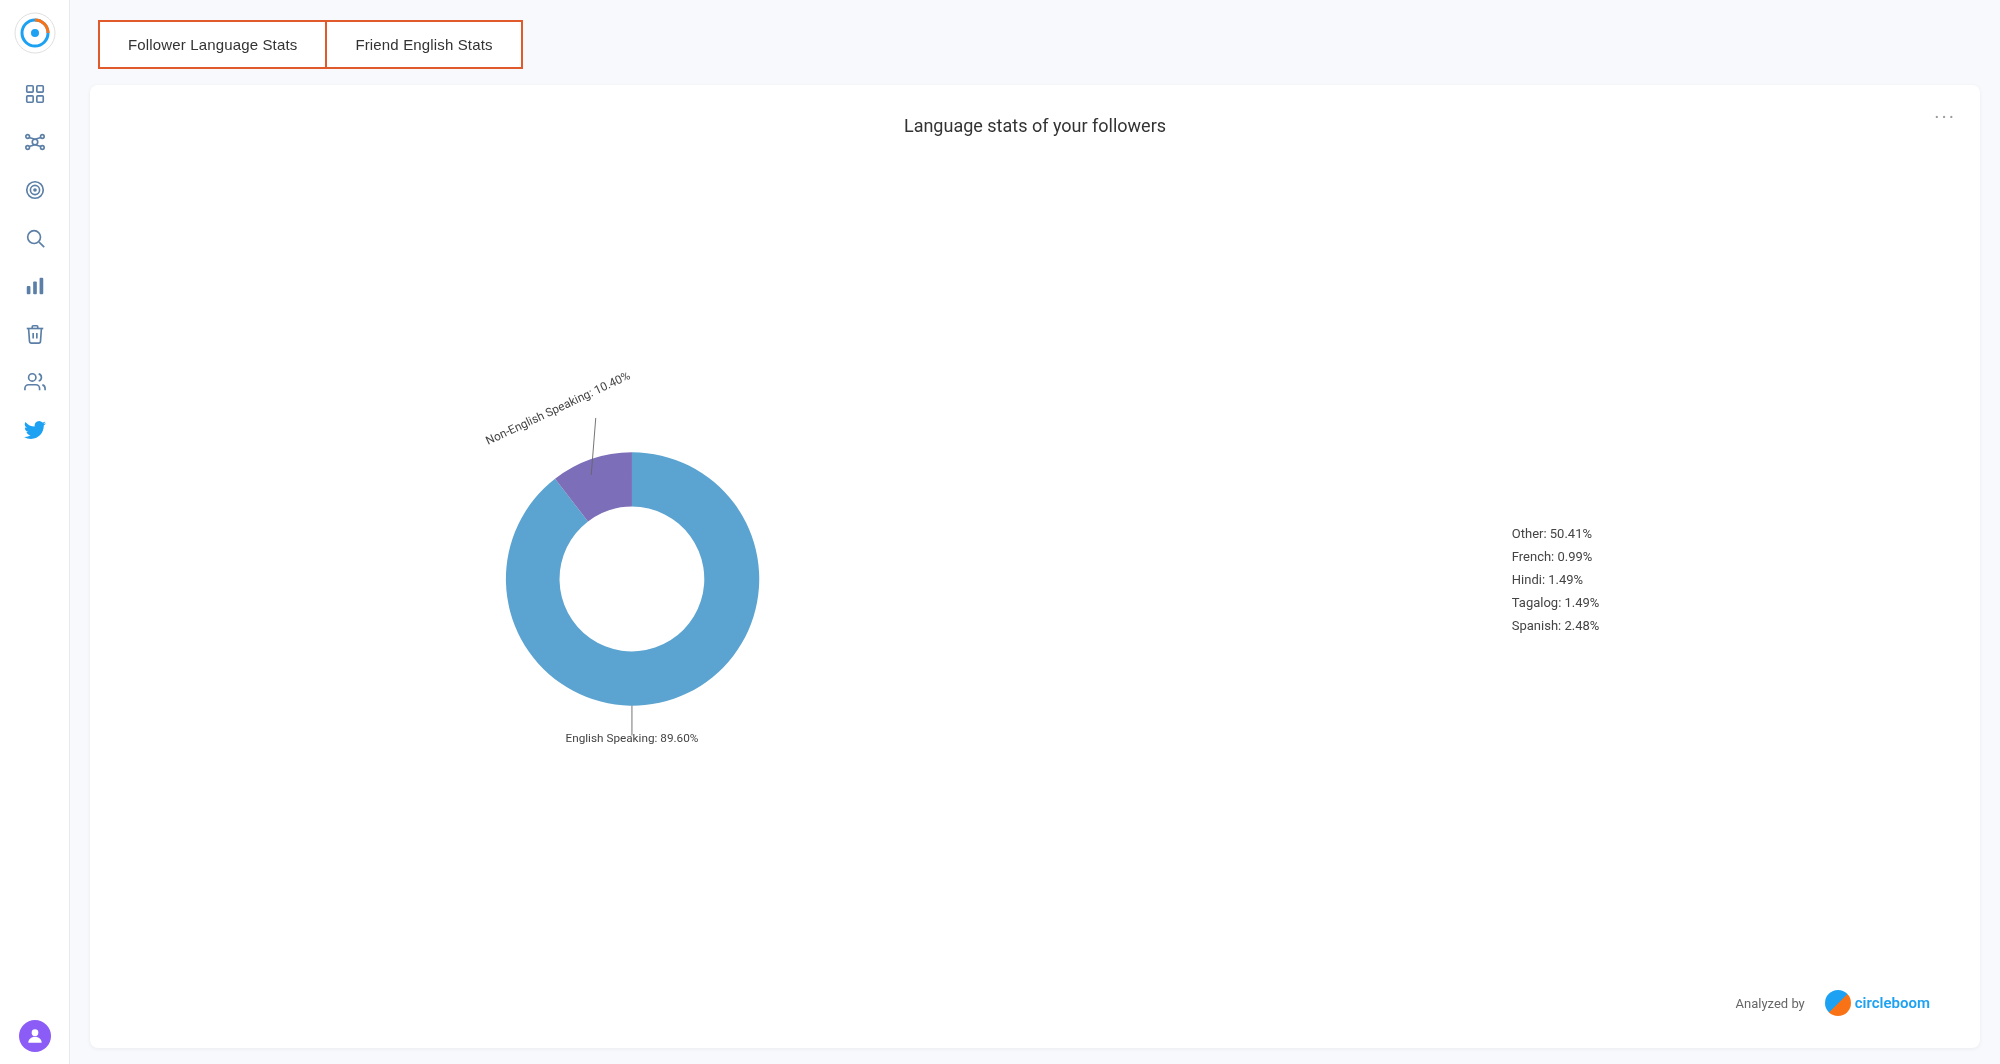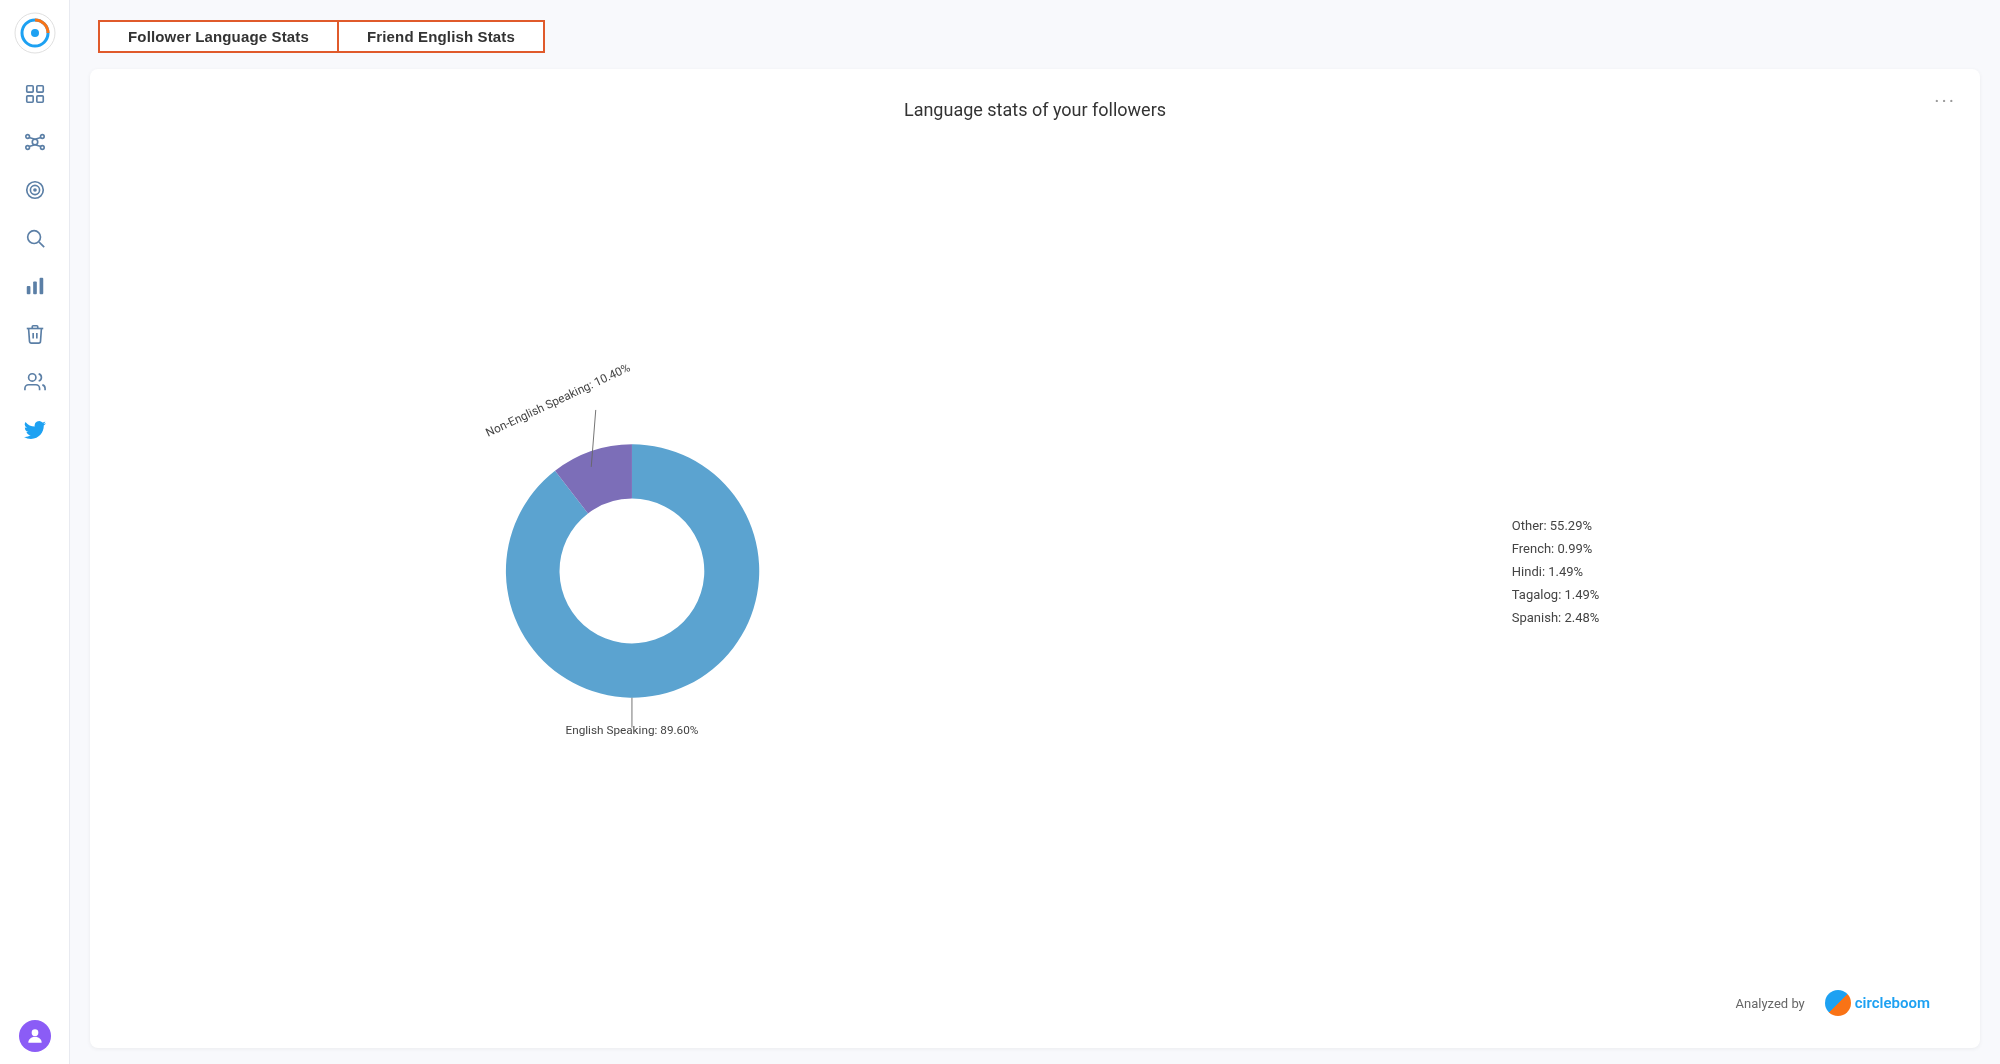--- a/index.html
+++ b/index.html
@@ -71,23 +71,23 @@
     }
 
     
     .tabs-bar {
       display: flex;
       padding: 20px 28px 0;
       gap: 0;
       background: #f8f9fc;
     }
     .tab-btn {
-      padding: 6px 28px;
+      padding: 14px 28px;
       font-size: 15px;
-      font-weight: 700;
+      font-weight: 400;
       cursor: pointer;
       border: 2px solid #e05a2b;
       background: white;
       color: #333;
       letter-spacing: 0.01em;
     }
     .tab-btn:first-child {
       border-right: 1px solid #e05a2b;
     }
     .tab-btn:last-child {
@@ -322,21 +322,21 @@
           <text x="160" y="350" font-size="13" fill="#444" text-anchor="middle">English Speaking: 89.60%</text>
 
           <line x1="120" y1="-8" x2="115" y2="55" stroke="#666" stroke-width="1"></line>
           <line x1="160" y1="343" x2="160" y2="310" stroke="#666" stroke-width="1"></line>
         </svg>
       </div>
 
       <div class="legend-wrap">
 
         <div class="legend-lines">
-          <div>Other: 55.29%</div>
+          <div>Other: 50.41%</div>
           <div>French: 0.99%</div>
           <div>Hindi: 1.49%</div>
           <div>Tagalog: 1.49%</div>
           <div>Spanish: 2.48%</div>
         </div>
       </div>
 
     </div>
 
     <div class="brand-footer">

